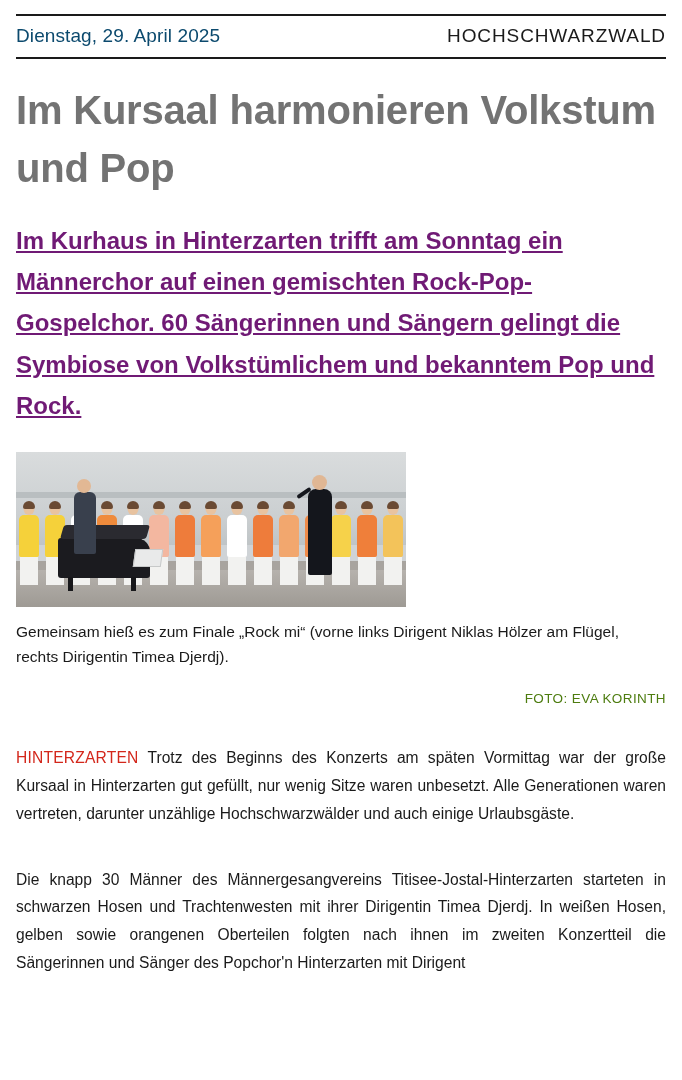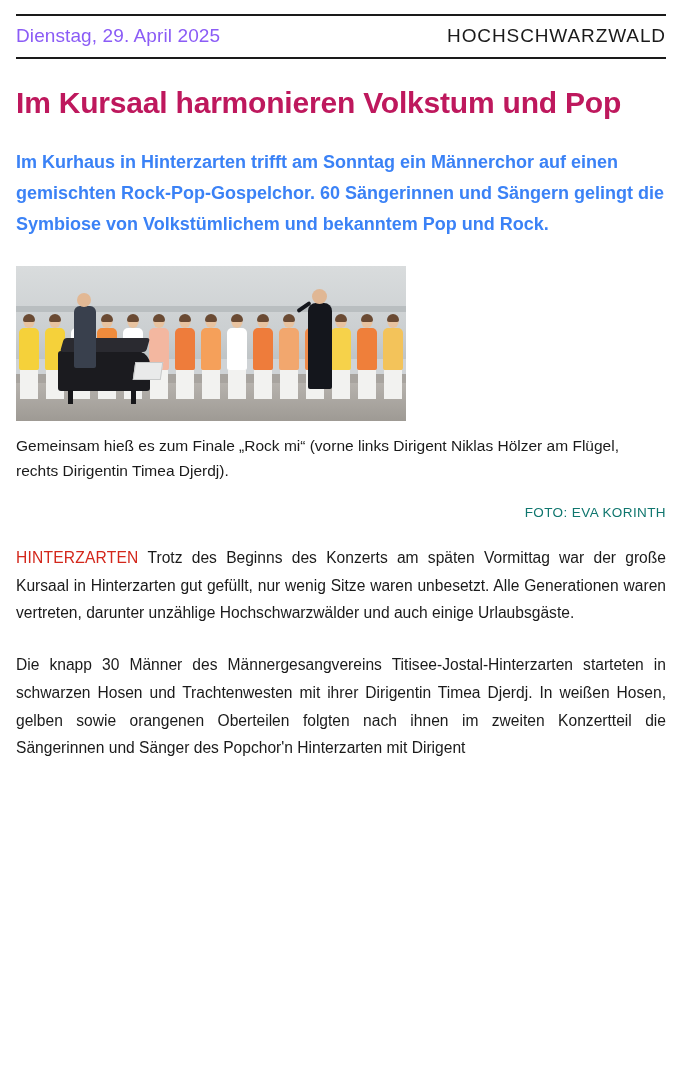--- a/index.html
+++ b/index.html
@@ -28,46 +28,47 @@
     border-bottom: 2px solid #1a1a1a;
     margin-top: 14px;
     padding: 9px 0 10px 0;
     display: flex;
     align-items: baseline;
     justify-content: space-between;
   }
   .masthead .date {
     font-size: 19px;
     letter-spacing: 0.1px;
-    color: #8b5cf6;
+    color: #0c4a6e;
   }
   .masthead .region {
     font-size: 19px;
     letter-spacing: 0.9px;
     color: #1a1a1a;
     margin-left: 28px;
   }
 
   
   h1.headline {
-    font-size: 30px;
+    font-size: 40px;
     line-height: 1.46;
     font-weight: bold;
     margin: 22px 0 16px 0;
     letter-spacing: -0.2px;
-    color: #be185d;
+    color: #737373;
   }
 
   
   .lead {
-    font-size: 18px;
+    font-size: 24px;
     line-height: 1.72;
     font-weight: bold;
     margin: 22px 0 0 0;
-    color: #3b82f6;
+    color: #701a75;
+    text-decoration: underline;
   }
 
   
   .figure {
     margin: 26px 0 0 0;
   }
   .photo {
     width: 390px;
     height: 155px;
     position: relative;
@@ -187,35 +188,35 @@
     line-height: 1.62;
     margin: 12px 0 15px 0;
     color: #1a1a1a;
     max-width: 640px;
   }
   .credit {
     font-size: 13.5px;
     letter-spacing: 0.4px;
     text-align: right;
     margin: 22px 0 0 0;
-    color: #0f766e;
+    color: #4d7c0f;
   }
 
   .byline {
     font-size: 16px;
     font-style: italic;
     margin: 28px 0 0 0;
     color: #1a1a1a;
   }
 
   .body-p {
     font-size: 15.6px;
     line-height: 1.78;
     text-align: justify;
-    margin: 24px 0 0 0;
+    margin: 38px 0 0 0;
     color: #1a1a1a;
   }
   .dateline {
     color: #d3271b;
     letter-spacing: 0.2px;
   }
 </style>
 </head>
 <body>
 

